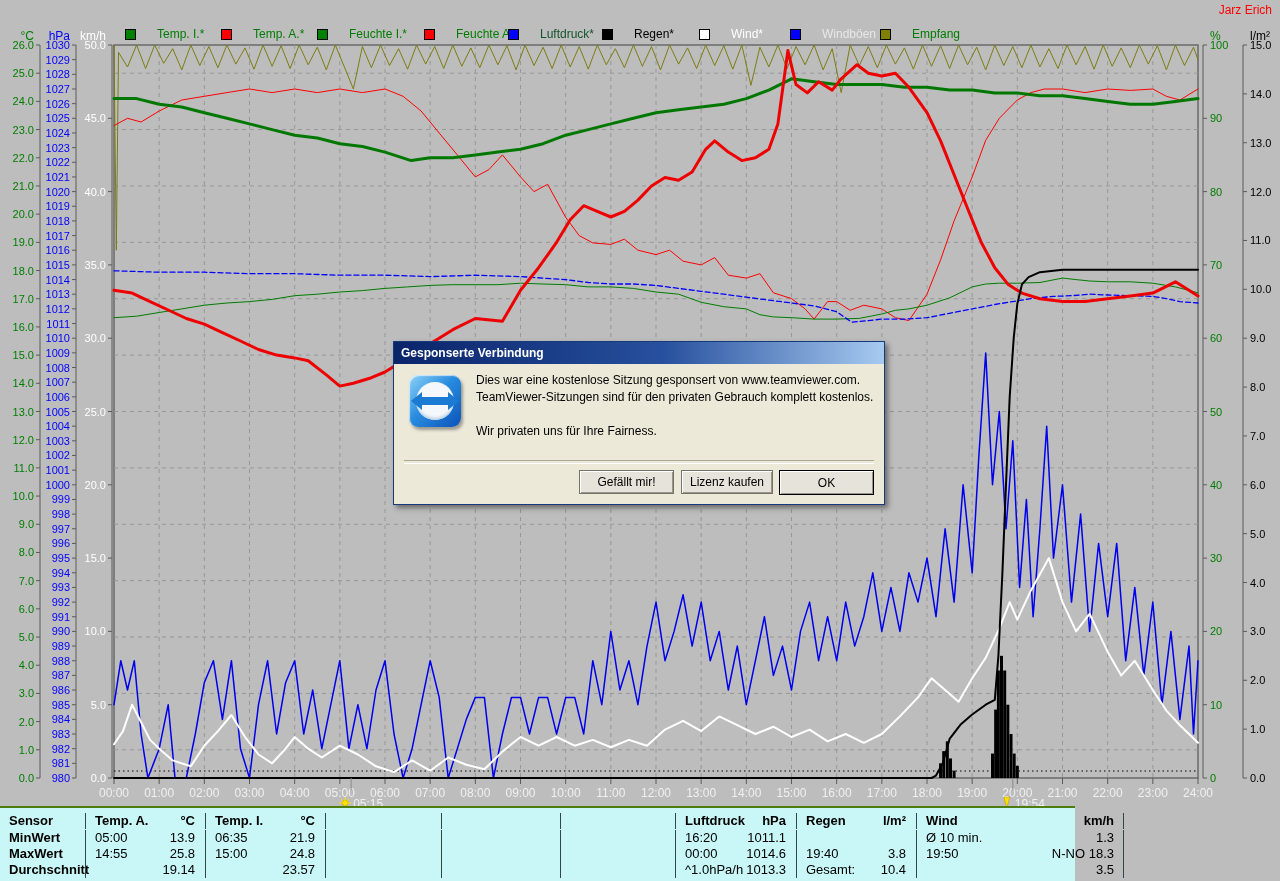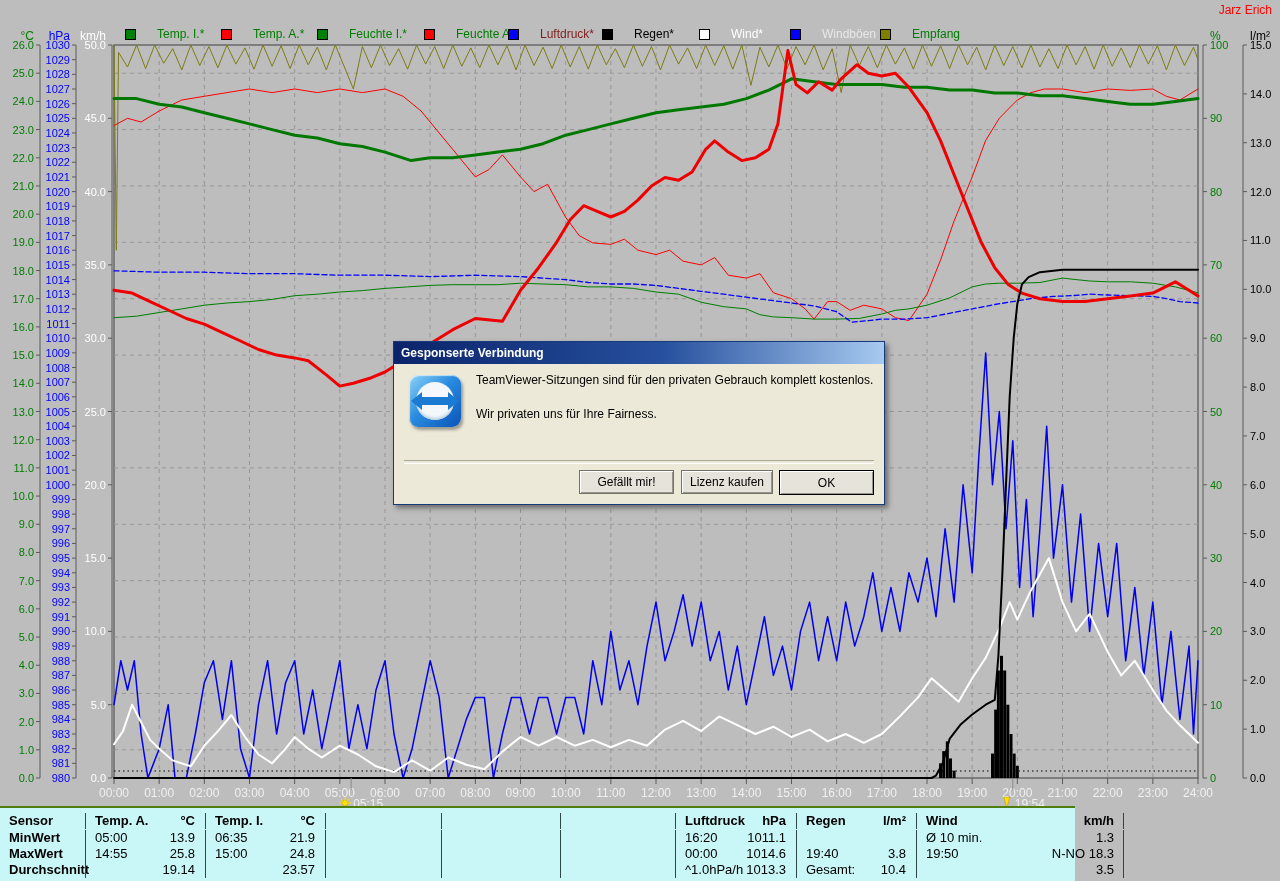--- a/index.html
+++ b/index.html
@@ -438,21 +438,21 @@
     <span class="legend-item" style="left: 317px;">
       <span class="legend-swatch" style="background: rgb(0, 128, 0);"></span>
       <span style="color: rgb(0, 125, 0);">Feuchte I.*</span>
     </span>
     <span class="legend-item" style="left: 424px;">
       <span class="legend-swatch" style="background: rgb(255, 0, 0);"></span>
       <span style="color: rgb(0, 125, 0);">Feuchte A.*</span>
     </span>
     <span class="legend-item" style="left: 508px;">
       <span class="legend-swatch" style="background: rgb(0, 0, 255);"></span>
-      <span style="color: #7f1d1d;">Luftdruck*</span>
+      <span style="color: #14532d;">Luftdruck*</span>
     </span>
     <span class="legend-item" style="left: 602px;">
       <span class="legend-swatch" style="background: rgb(0, 0, 0);"></span>
       <span style="color: rgb(0, 0, 0);">Regen*</span>
     </span>
     <span class="legend-item" style="left: 699px;">
       <span class="legend-swatch" style="background: rgb(255, 255, 255);"></span>
       <span style="color: rgb(255, 255, 255);">Wind*</span>
     </span>
     <span class="legend-item" style="left: 790px;">
@@ -628,20 +628,21 @@
   <div id="dialog-titlebar">
     <span>Gesponserte Verbindung</span>
   </div>
   <div id="dialog-icon">
     <div class="tv-circle"></div>
     <svg width="48" height="24" viewBox="0 0 48 24">
       <polygon points="0,12 11,3 11,8 37,8 37,3 48,12 37,21 37,16 11,16 11,21" fill="#1b7ad2"></polygon>
     </svg>
   </div>
   <div id="dialog-text">
+    <div>Dies war eine kostenlose Sitzung gesponsert von www.teamviewer.com.</div>
     <div>TeamViewer-Sitzungen sind für den privaten Gebrauch komplett kostenlos.</div>
     <div style="height:17px"></div>
     <div>Wir privaten uns für Ihre Fairness.</div>
   </div>
   <div id="dialog-sep"></div>
   <button class="dlg-btn" id="btn-like">Gefällt mir!</button>
   <button class="dlg-btn" id="btn-license">Lizenz kaufen</button>
   <button class="dlg-btn" id="btn-ok">OK</button>
 </div>
 

